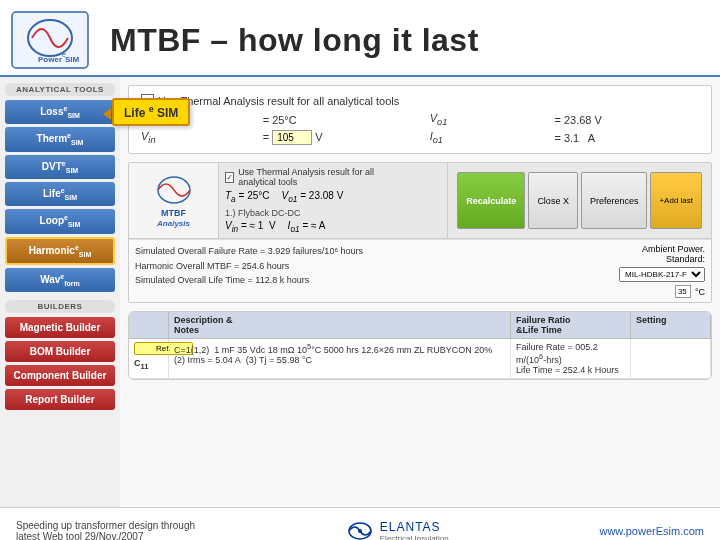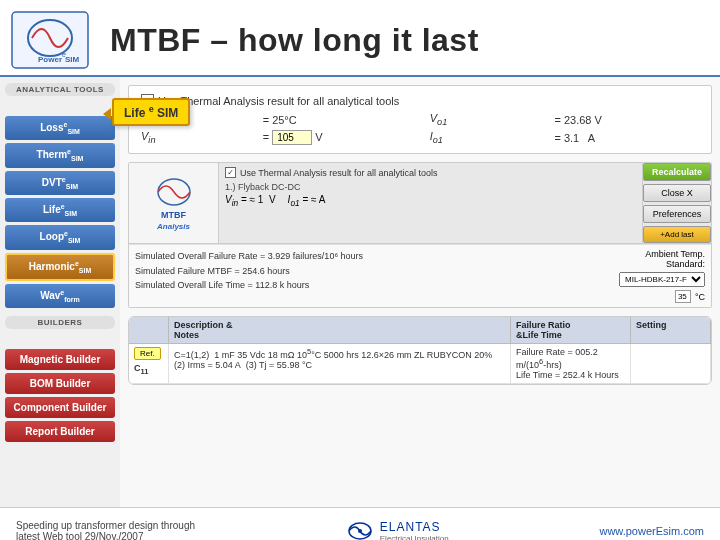--- a/index.html
+++ b/index.html
@@ -50,21 +50,21 @@
       padding: 6px 5px;
       flex-shrink: 0;
     }
     .sidebar-section-label {
       font-size: 8px;
       font-weight: bold;
       color: #555;
       text-align: center;
       background: #e0e0e0;
       padding: 2px;
-      margin-bottom: 20px;
+      margin-bottom: 4px;
       letter-spacing: 0.5px;
       border-radius: 6px;
     }
     .sidebar-btn {
       display: block;
       width: 100%;
       padding: 5px 4px;
       margin-bottom: 3px;
       border: none;
       border-radius: 3px;
@@ -198,23 +198,22 @@
       gap: 6px;
       margin-bottom: 3px;
     }
     .sim-params {
       display: flex;
       gap: 12px;
       font-size: 10px;
     }
     .sim-buttons {
       display: flex;
-      flex-direction: column;
       gap: 3px;
-      padding: 0;
+      padding: 9px;
       border-left: 1px solid #ccc;
       margin-left: 47px;
     }
     .sim-btn {
       padding: 3px 8px;
       font-size: 9px;
       border: 1px solid #999;
       border-radius: 2px;
       cursor: pointer;
       white-space: nowrap;
@@ -275,21 +274,21 @@
       padding: 3px 5px;
       font-size: 9px;
       border-right: 1px solid #e0e0e0;
       color: #333;
       vertical-align: top;
     }
     .ref-btn {
       background: #ffff88;
       border: 1px solid #cc9900;
       font-size: 8px;
-      padding: 1px 5px;
+      padding: 1px 21px;
       cursor: pointer;
       border-radius: 2px;
     }
 
     
     .footer {
       height: 47px;
       background: #ffffff;
       border-top: 1px solid #cccccc;
       display: flex;
@@ -426,20 +425,24 @@
             <span class="sim-logo-sub">Analysis</span>
           </div>
         </div>
         <div class="sim-controls">
           <div class="sim-controls-top">
             <div class="checkbox-label" style="font-size:9px">
               <div class="checkbox-box" style="width:11px;height:11px;font-size:8px">✓</div>
               <span>Use Thermal Analysis result for all analytical tools</span>
             </div>
           </div>
+          <div class="sim-params">
+            <span><span class="italic">T<sub>a</sub></span> = 25°C</span>
+            <span><span class="italic">V<sub>o1</sub></span> = 23.08 V</span>
+          </div>
           <div style="margin-top:4px;font-size:9px;color:#444;">
             <span>1.) Flyback DC-DC</span>
           </div>
           <div class="sim-params" style="margin-top:2px;">
             <span><span class="italic">V<sub>in</sub></span> = ≈ 1 &nbsp;V</span>
             <span><span class="italic">I<sub>o1</sub></span> = ≈ A</span>
           </div>
         </div>
         <div class="sim-buttons">
           <button class="sim-btn recalculate">Recalculate</button>
@@ -450,30 +453,30 @@
       </div>
 
       <div class="results-area">
         <div style="display:flex;gap:20px;align-items:flex-start;">
           <div>
             <div class="results-row">
               <span>Simulated Overall Failure Rate</span>
               <span>= 3.929 failures/10⁶ hours</span>
             </div>
             <div class="results-row">
-              <span>Simulated Failure MTBF</span>
+              <span>Harmonic Overall MTBF</span>
               <span>= 254.6 hours</span>
             </div>
             <div class="results-row">
               <span>Simulated Overall Life Time</span>
               <span>= 112.8 k hours</span>
             </div>
           </div>
           <div style="margin-left:auto;font-size:9px;text-align:right;min-width:120px;">
-            <div>Ambient Temp.</div>
+            <div>Ambient Power.</div>
             <div>
               <span>Standard:</span>
             </div>
             <div style="margin-top:3px;">
               <select style="font-size:8px;padding:1px;">
                 <option>MIL-HDBK-217-F</option>
                 <option>Telcordia SR332</option>
                 <option>IEC TR 62380</option>
               </select>
             </div>

